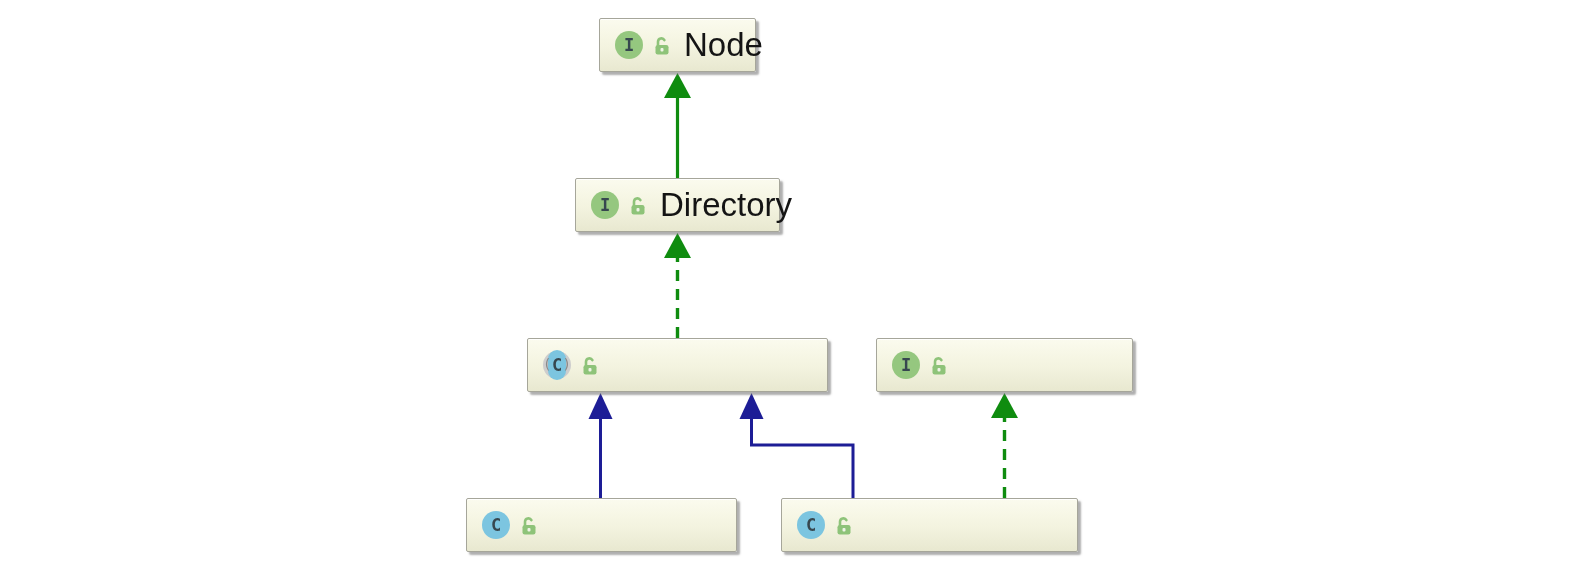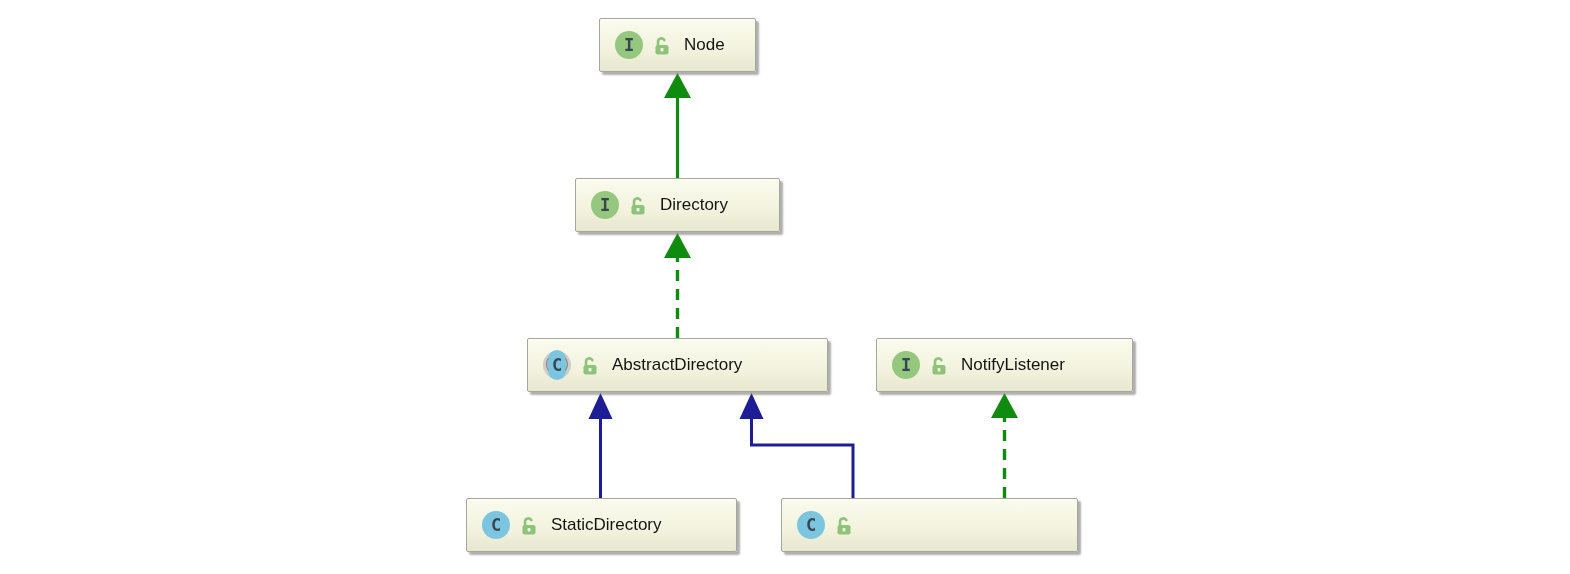--- a/index.html
+++ b/index.html
@@ -36,21 +36,21 @@
     cursor: default;
   }
   #n-node      { left: 599px; top: 18px;  width: 157px; }
   #n-directory { left: 575px; top: 178px; width: 205px; }
   #n-abstract  { left: 527px; top: 338px; width: 301px; }
   #n-notify    { left: 876px; top: 338px; width: 257px; }
   #n-static    { left: 466px; top: 498px; width: 271px; }
   #n-registry  { left: 781px; top: 498px; width: 297px; }
 
   .node .label {
-    font-size: 17px;
+    font-size: 33px;
     color: #141414;
     margin-left: 12px;
     white-space: nowrap;
   }
 
   
   .type-icon {
     position: relative;
     width: 28px; height: 28px;
     border-radius: 50%;
@@ -153,45 +153,42 @@
       <span class="abs-band"></span>
       <span class="abs-paren l">(</span>
       <span class="abs-letter">C</span>
       <span class="abs-paren r">)</span>
     </span>
     <svg class="lock-icon" viewBox="0 0 21 21">
       <path d="M7,10 L7,6.8 A3.4,3.4 0 0 1 13.4,5.2" fill="none" stroke="#8ec379" stroke-width="2.6" stroke-linecap="round"></path>
       <rect x="4.5" y="10" width="13" height="9.5" rx="2.2" fill="#8ec379"></rect>
       <rect x="9.5" y="13" width="3" height="3.5" rx="1" fill="#eef4e6"></rect>
     </svg>
-    <span class="label">AbstractDirectory</span>
   </div>
 
   <div class="node" id="n-notify">
     <span class="type-icon interface">
       <span>I</span>
     </span>
     <svg class="lock-icon" viewBox="0 0 21 21">
       <path d="M7,10 L7,6.8 A3.4,3.4 0 0 1 13.4,5.2" fill="none" stroke="#8ec379" stroke-width="2.6" stroke-linecap="round"></path>
       <rect x="4.5" y="10" width="13" height="9.5" rx="2.2" fill="#8ec379"></rect>
       <rect x="9.5" y="13" width="3" height="3.5" rx="1" fill="#eef4e6"></rect>
     </svg>
-    <span class="label">NotifyListener</span>
   </div>
 
   <div class="node" id="n-static">
     <span class="type-icon class">
       <span>C</span>
     </span>
     <svg class="lock-icon" viewBox="0 0 21 21">
       <path d="M7,10 L7,6.8 A3.4,3.4 0 0 1 13.4,5.2" fill="none" stroke="#8ec379" stroke-width="2.6" stroke-linecap="round"></path>
       <rect x="4.5" y="10" width="13" height="9.5" rx="2.2" fill="#8ec379"></rect>
       <rect x="9.5" y="13" width="3" height="3.5" rx="1" fill="#eef4e6"></rect>
     </svg>
-    <span class="label">StaticDirectory</span>
   </div>
 
   <div class="node" id="n-registry">
     <span class="type-icon class">
       <span>C</span>
     </span>
     <svg class="lock-icon" viewBox="0 0 21 21">
       <path d="M7,10 L7,6.8 A3.4,3.4 0 0 1 13.4,5.2" fill="none" stroke="#8ec379" stroke-width="2.6" stroke-linecap="round"></path>
       <rect x="4.5" y="10" width="13" height="9.5" rx="2.2" fill="#8ec379"></rect>
       <rect x="9.5" y="13" width="3" height="3.5" rx="1" fill="#eef4e6"></rect>

